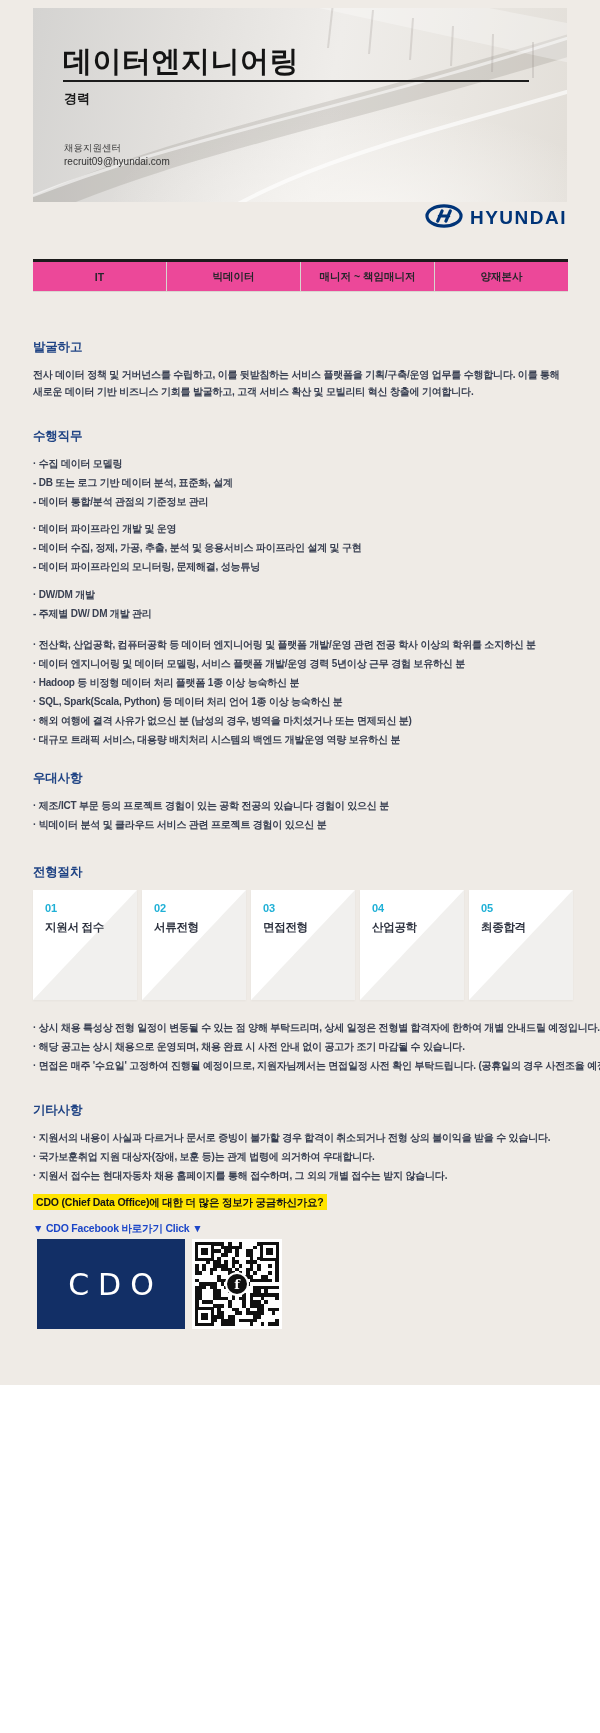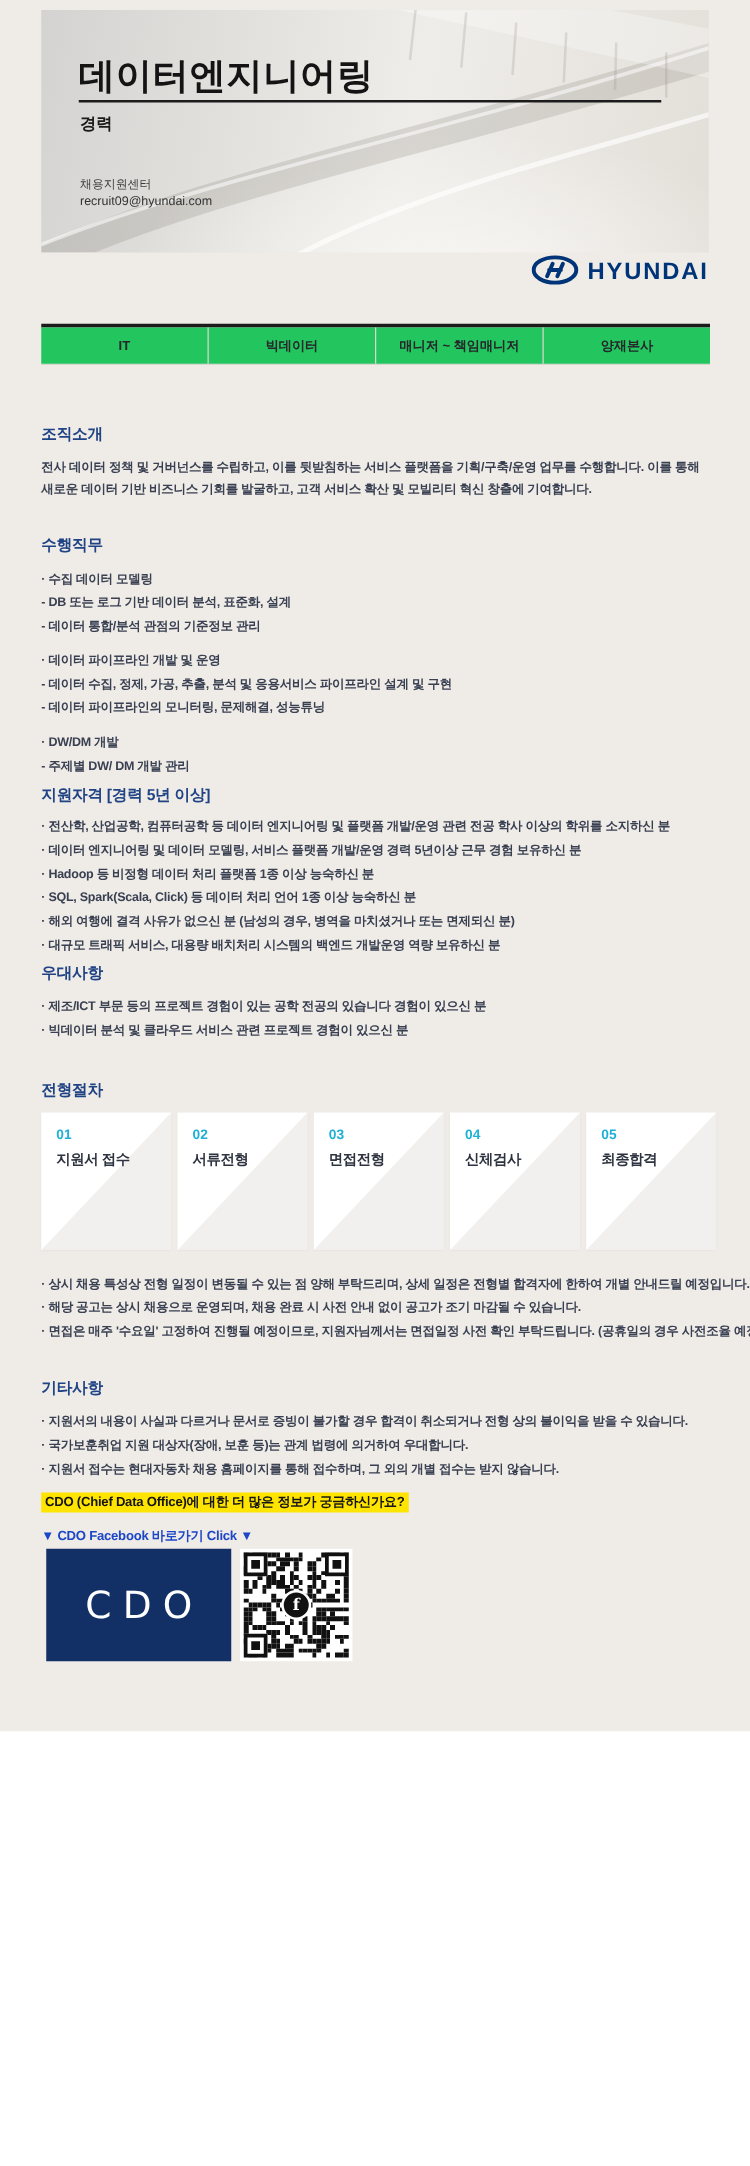--- a/index.html
+++ b/index.html
@@ -23,21 +23,21 @@
   
   .brand-row{position:absolute;left:33px;top:204px;width:534px;height:28px;
         display:flex;justify-content:flex-end;align-items:center;gap:7px;}
   .brand-row .h-word{font-size:19px;font-weight:700;color:#003478;letter-spacing:1.5px;}
 
   
   .summary-table{position:absolute;left:33px;top:259px;width:535px;border-top:3px solid #1b1b1b;
         border-bottom:1px solid #d9d6d0;font-size:10.5px;}
   .summary-table .tr{display:flex;}
   .summary-table .tr.head{background:#ece8e2;border-bottom:1px solid #d9d6d0;}
-  .summary-table .tr.data{background:#22c55e;}
+  .summary-table .tr.data{background:#ec4899;}
   .summary-table .cell{flex:1;height:29px;display:flex;align-items:center;justify-content:center;
         border-left:1px solid #d8d5cf;}
   .summary-table .cell:first-child{border-left:none;}
   .summary-table .tr.head .cell{font-weight:700;color:#2c2c2c;}
   .summary-table .tr.data .cell{font-weight:600;color:#26262b;}
 
   
   .sec{position:absolute;left:33px;width:537px;}
   .sec-title{font-size:12.5px;font-weight:800;color:#1f4384;letter-spacing:-0.2px;}
   .body-text,.line{font-size:10px;font-weight:600;color:#394052;letter-spacing:-0.2px;}
@@ -114,21 +114,21 @@
     <div class="summary-table">
       <div class="tr data">
         <div class="cell">IT</div>
         <div class="cell">빅데이터</div>
         <div class="cell">매니저 ~ 책임매니저</div>
         <div class="cell">양재본사</div>
       </div>
     </div>
 
     <div class="sec" style="top:339px">
-      <div class="sec-title">조직소개</div>
+      <div class="sec-title">발굴하고</div>
       <div class="body-text" style="margin-top:10px">전사 데이터 정책 및 거버넌스를 수립하고, 이를 뒷받침하는 서비스 플랫폼을 기획/구축/운영 업무를 수행합니다. 이를 통해 새로운 데이터 기반 비즈니스 기회를 발굴하고, 고객 서비스 확산 및 모빌리티 혁신 창출에 기여합니다.</div>
     </div>
 
     <div class="sec" style="top:428px">
       <div class="sec-title">수행직무</div>
       <div style="margin-top:9px">
         <div class="line">· 수집 데이터 모델링</div>
         <div class="line">- DB 또는 로그 기반 데이터 분석, 표준화, 설계</div>
         <div class="line">- 데이터 통합/분석 관점의 기준정보 관리</div>
       </div>
@@ -137,26 +137,25 @@
         <div class="line">- 데이터 수집, 정제, 가공, 추출, 분석 및 응용서비스 파이프라인 설계 및 구현</div>
         <div class="line">- 데이터 파이프라인의 모니터링, 문제해결, 성능튜닝</div>
       </div>
       <div style="margin-top:9px">
         <div class="line">· DW/DM 개발</div>
         <div class="line">- 주제별 DW/ DM 개발 관리</div>
       </div>
     </div>
 
     <div class="sec" style="top:628px">
-      <div class="sec-title">지원자격 [경력 5년 이상]</div>
       <div style="margin-top:7px">
         <div class="line">· 전산학, 산업공학, 컴퓨터공학 등 데이터 엔지니어링 및 플랫폼 개발/운영 관련 전공 학사 이상의 학위를 소지하신 분</div>
         <div class="line">· 데이터 엔지니어링 및 데이터 모델링, 서비스 플랫폼 개발/운영 경력 5년이상 근무 경험 보유하신 분</div>
         <div class="line">· Hadoop 등 비정형 데이터 처리 플랫폼 1종 이상 능숙하신 분</div>
-        <div class="line">· SQL, Spark(Scala, Click) 등 데이터 처리 언어 1종 이상 능숙하신 분</div>
+        <div class="line">· SQL, Spark(Scala, Python) 등 데이터 처리 언어 1종 이상 능숙하신 분</div>
         <div class="line">· 해외 여행에 결격 사유가 없으신 분 (남성의 경우, 병역을 마치셨거나 또는 면제되신 분)</div>
         <div class="line">· 대규모 트래픽 서비스, 대용량 배치처리 시스템의 백엔드 개발운영 역량 보유하신 분</div>
       </div>
     </div>
 
     <div class="sec" style="top:770px">
       <div class="sec-title">우대사항</div>
       <div style="margin-top:9px">
         <div class="line">· 제조/ICT 부문 등의 프로젝트 경험이 있는 공학 전공의 있습니다 경험이 있으신 분</div>
         <div class="line">· 빅데이터 분석 및 클라우드 서비스 관련 프로젝트 경험이 있으신 분</div>
@@ -174,21 +173,21 @@
       <div class="card">
         <div class="num">02</div>
         <div class="lbl">서류전형</div>
       </div>
       <div class="card">
         <div class="num">03</div>
         <div class="lbl">면접전형</div>
       </div>
       <div class="card">
         <div class="num">04</div>
-        <div class="lbl">신체검사</div>
+        <div class="lbl">산업공학</div>
       </div>
       <div class="card">
         <div class="num">05</div>
         <div class="lbl">최종합격</div>
       </div>
     </div>
     <div class="sec" style="top:1018px">
       <div class="line">· 상시 채용 특성상 전형 일정이 변동될 수 있는 점 양해 부탁드리며, 상세 일정은 전형별 합격자에 한하여 개별 안내드릴 예정입니다.</div>
       <div class="line">· 해당 공고는 상시 채용으로 운영되며, 채용 완료 시 사전 안내 없이 공고가 조기 마감될 수 있습니다.</div>
       <div class="line">· 면접은 매주 '수요일' 고정하여 진행될 예정이므로, 지원자님께서는 면접일정 사전 확인 부탁드립니다. (공휴일의 경우 사전조율 예정)</div>

